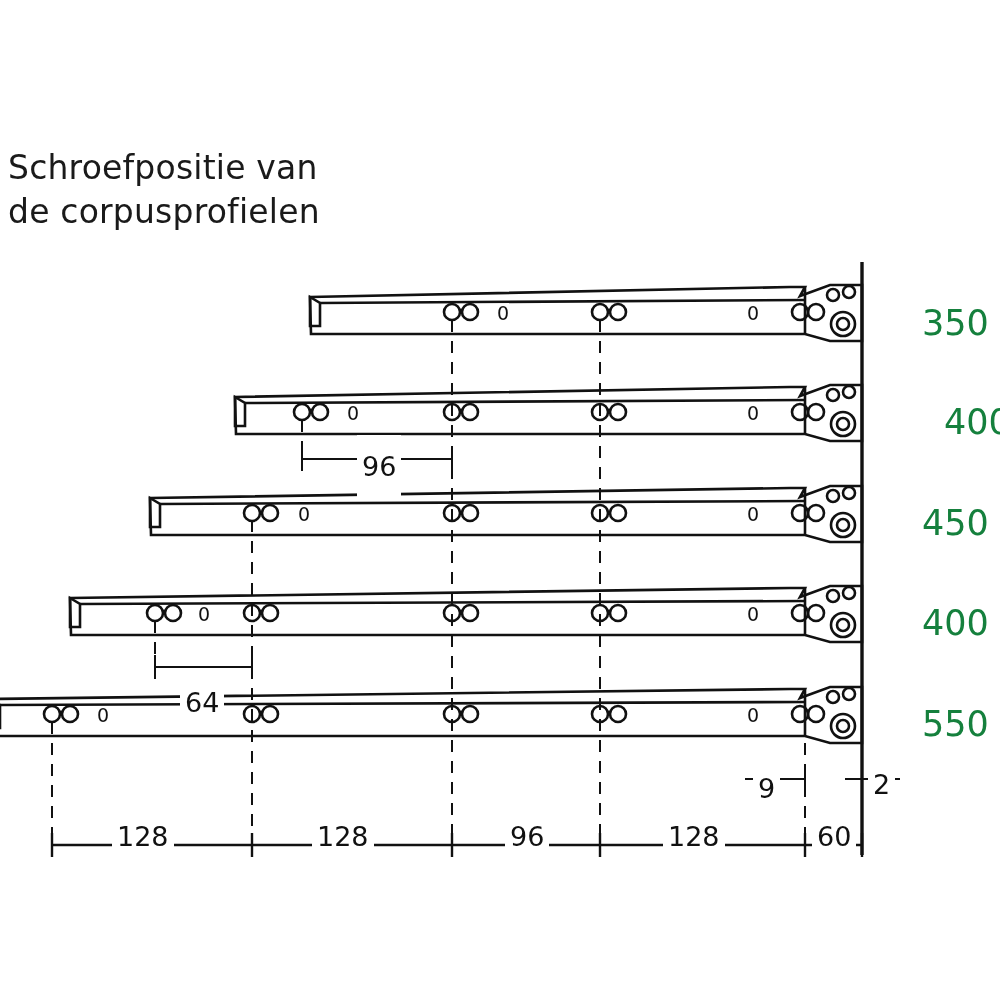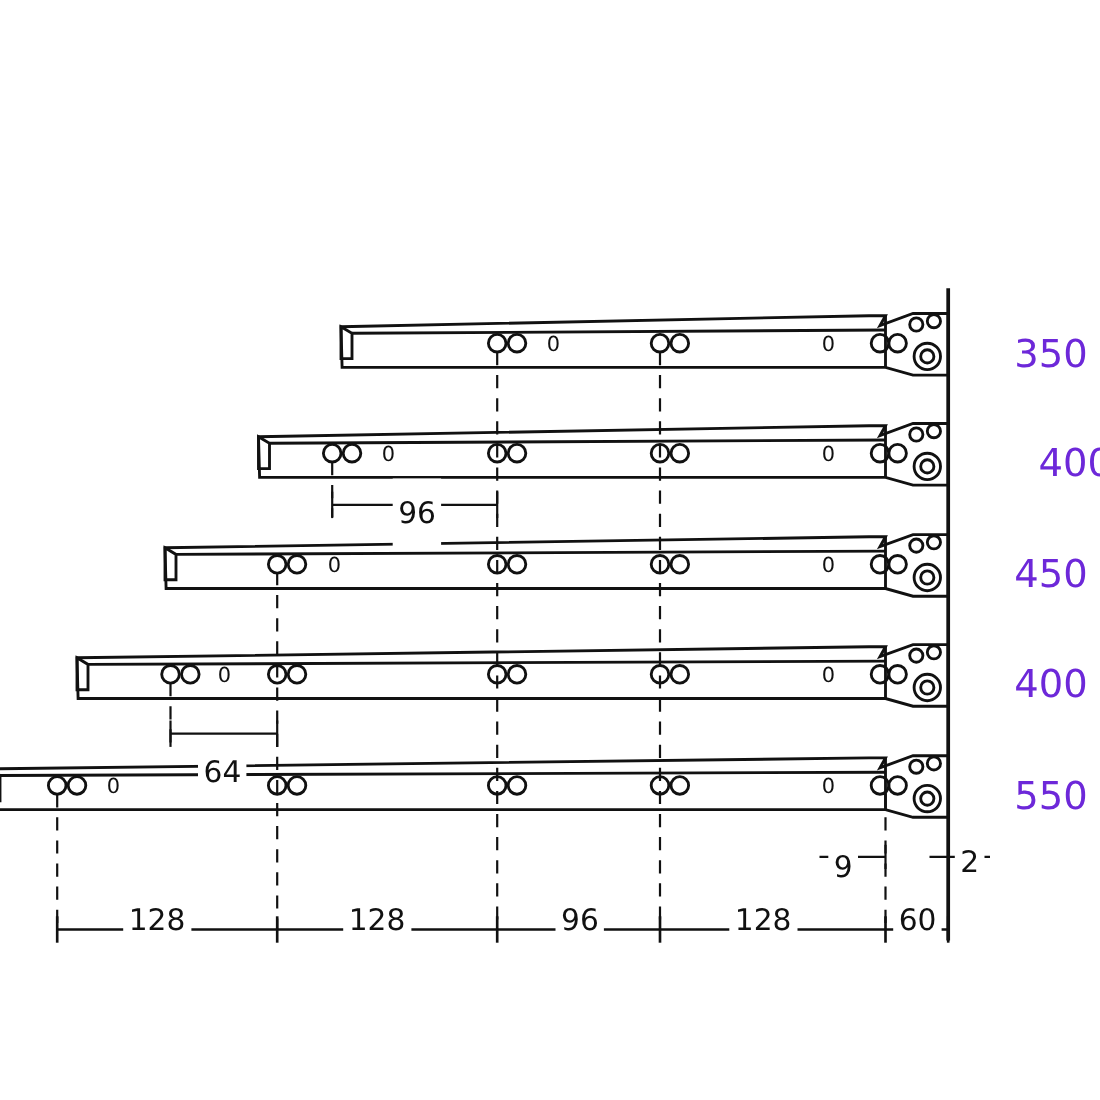--- a/index.html
+++ b/index.html
@@ -23,21 +23,21 @@
     font-size: 33px;
     line-height: 1.33;
     color: #1a1a1a;
     letter-spacing: 0.2px;
     white-space: pre-line;
   }
   
   .len-label {
     position: absolute;
     font-size: 35px;
-    color: #6d28d9;
+    color: #15803d;
     text-align: left;
     white-space: nowrap;
   }
   
   .dim-label {
     position: absolute;
     font-size: 27px;
     color: #111111;
     background: #ffffff;
     padding: 16px 5px;
@@ -56,20 +56,22 @@
     top: 0;
     width: 1000px;
     height: 1000px;
   }
 </style>
 </head>
 <body>
 
 <div id="root">
 
+  <div class="title">Schroefpositie van
+de corpusprofielen</div>
 
   <svg class="drawing" viewBox="0 0 1000 1000">
     <g stroke="#111111" fill="none" stroke-width="2.6" stroke-linejoin="miter">
 
       <line x1="862" y1="262" x2="862" y2="855" stroke-width="3.4"></line>
 
       <g>
         <path d="M310,297 L790,287 L805,287 L800,296 L830,285 L862,285 L862,341 L830,341 L805,334 L311,334 Z"></path>
         <path d="M310,297 L320,303 L320,326 L310,326 Z"></path>
         <path d="M320,303 L805,300"></path>

